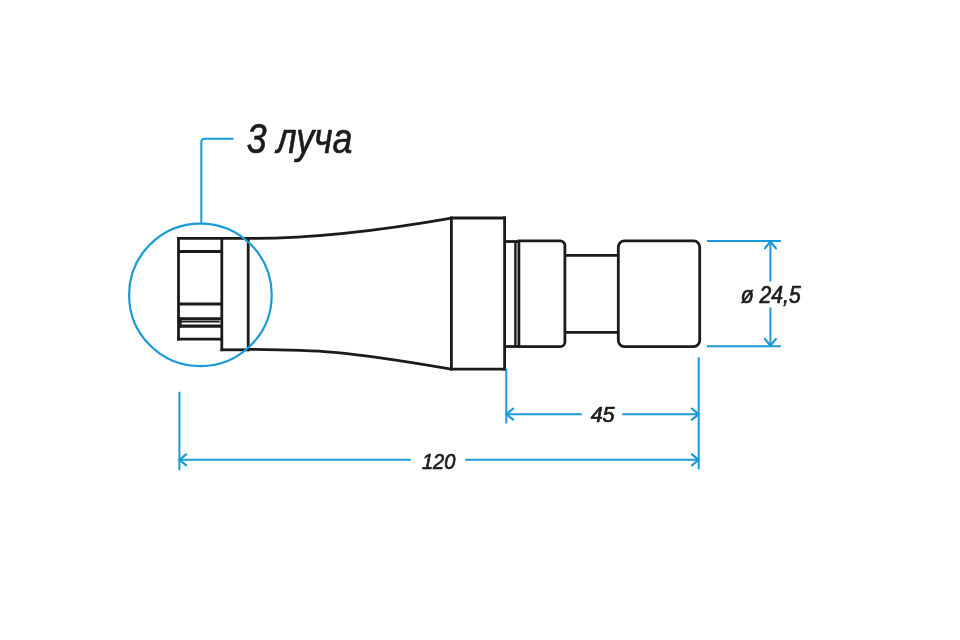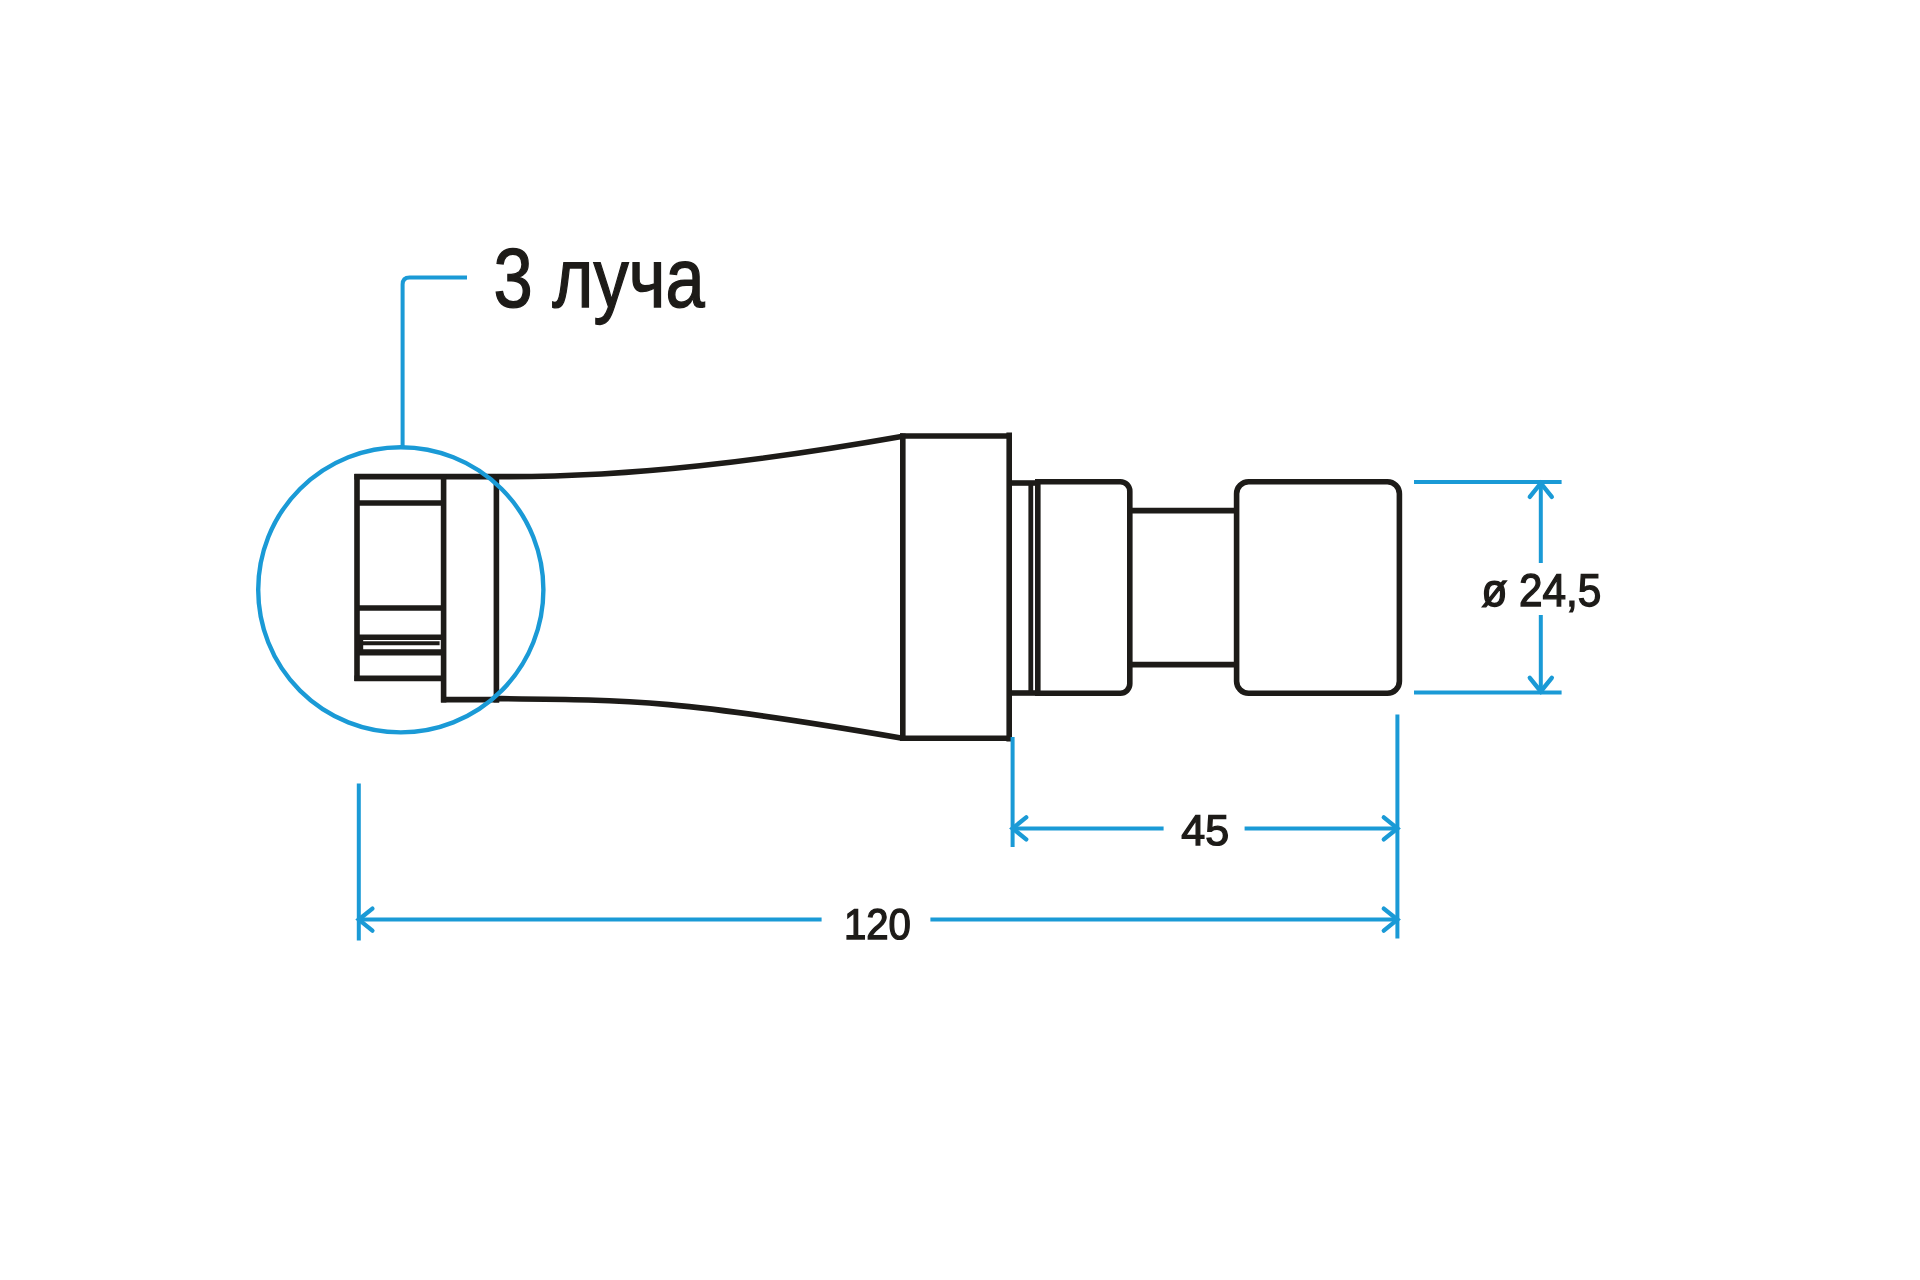--- a/index.html
+++ b/index.html
@@ -1,16 +1,16 @@
 <!DOCTYPE html>
 <html><head>
 <meta charset="utf-8">
 <style>
   html,body{margin:0;padding:0;background:#ffffff;}
-  .page{width:924px;height:640px;position:relative;overflow:hidden;background:#fff;}
+  .page{width:924px;height:640px;position:relative;overflow:hidden;background:#fff;font-style:italic;}
   text{font-family:"Liberation Sans",sans-serif;fill:#1d1b18;}
 </style>
 </head>
 <body>
 <div class="page">
 <svg width="960" height="640" viewBox="0 0 960 640" xmlns="http://www.w3.org/2000/svg">
   <g fill="none" stroke="#1d1b18" stroke-width="2.8">
 
     <g>
       <path d="M177.2,238.3 H248.2"></path>

